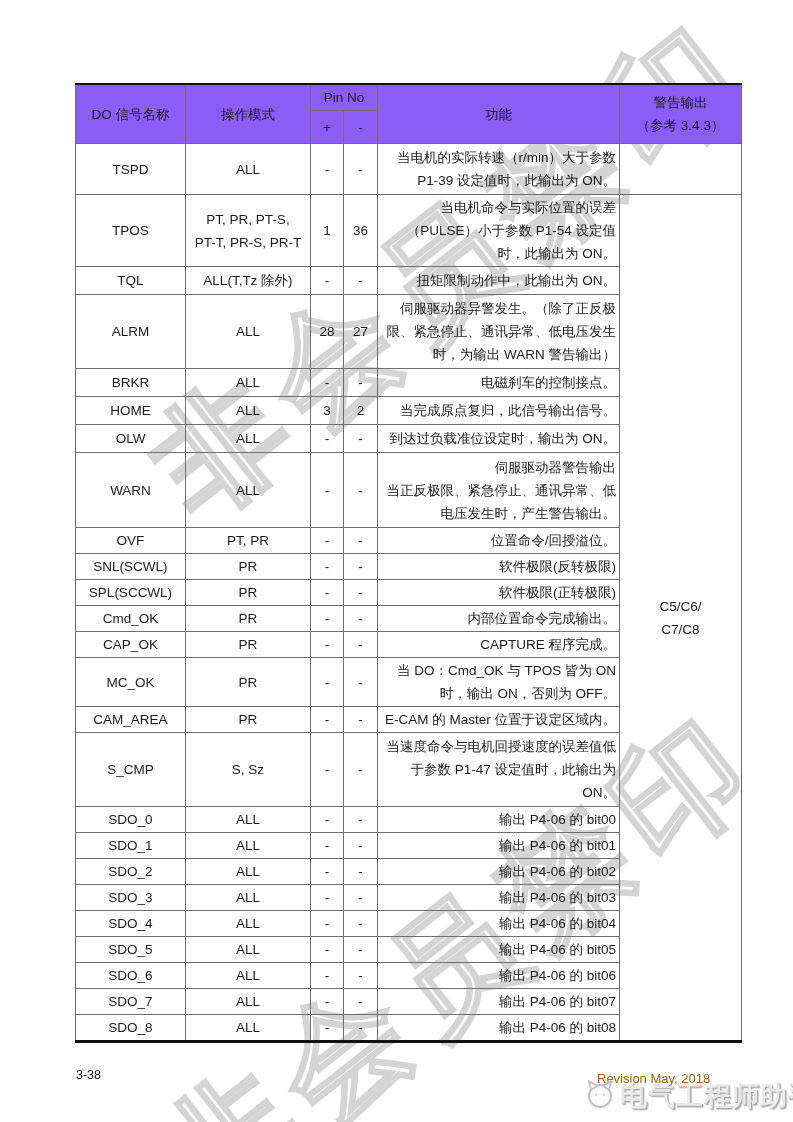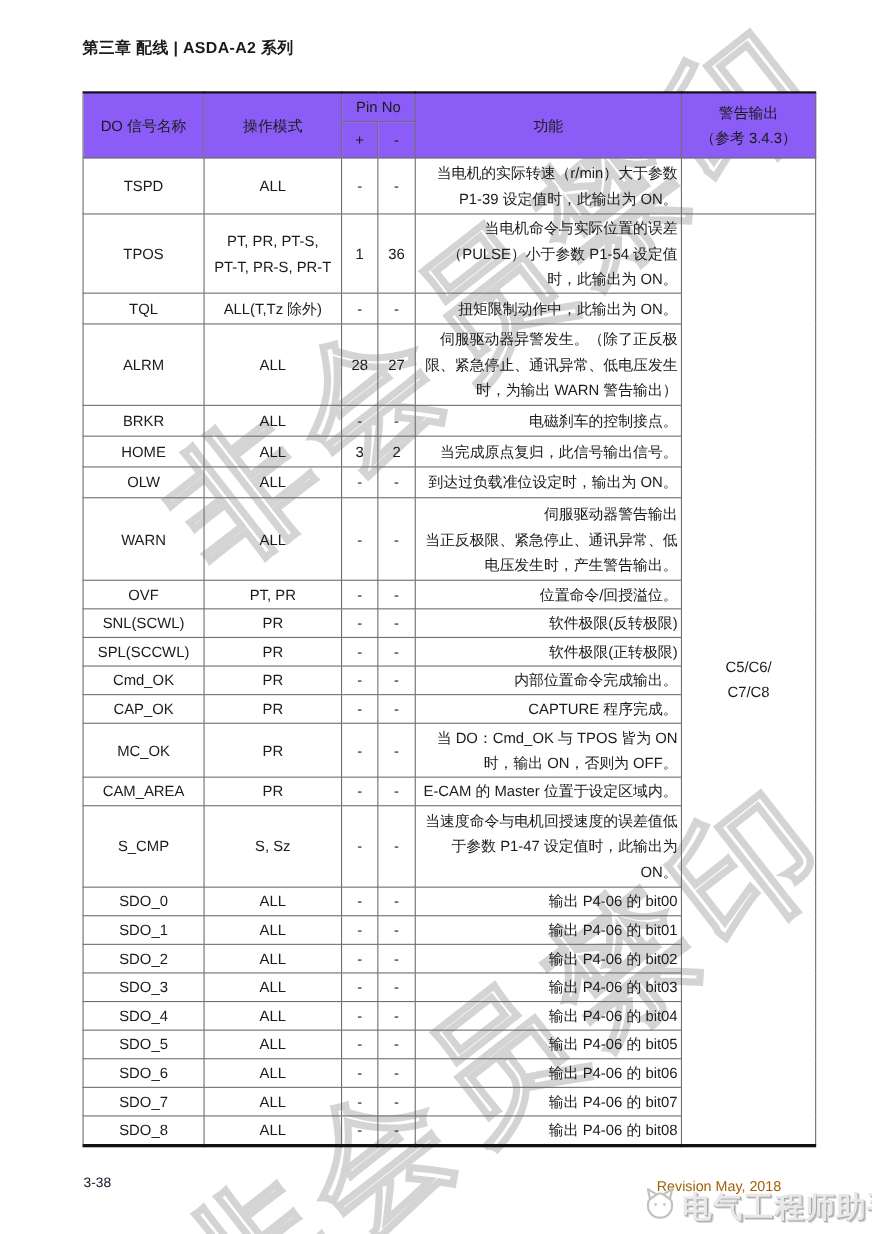--- a/index.html
+++ b/index.html
@@ -72,21 +72,20 @@
   }
 </style>
 </head>
 <body>
 
 <div class="page">
 
   <div class="wm-band wm-a">非会员禁印</div>
   <div class="wm-band wm-b">非会员禁印</div>
 
-  <div class="chapter-title">第三章 配线 | ASDA-A2 系列</div>
 
   <table class="sig">
     <colgroup>
       <col style="width:110px">
         <col style="width:125px">
         <col style="width:33px">
       <col style="width:34px">
         <col style="width:242px">
         <col style="width:122px">
     </colgroup>

